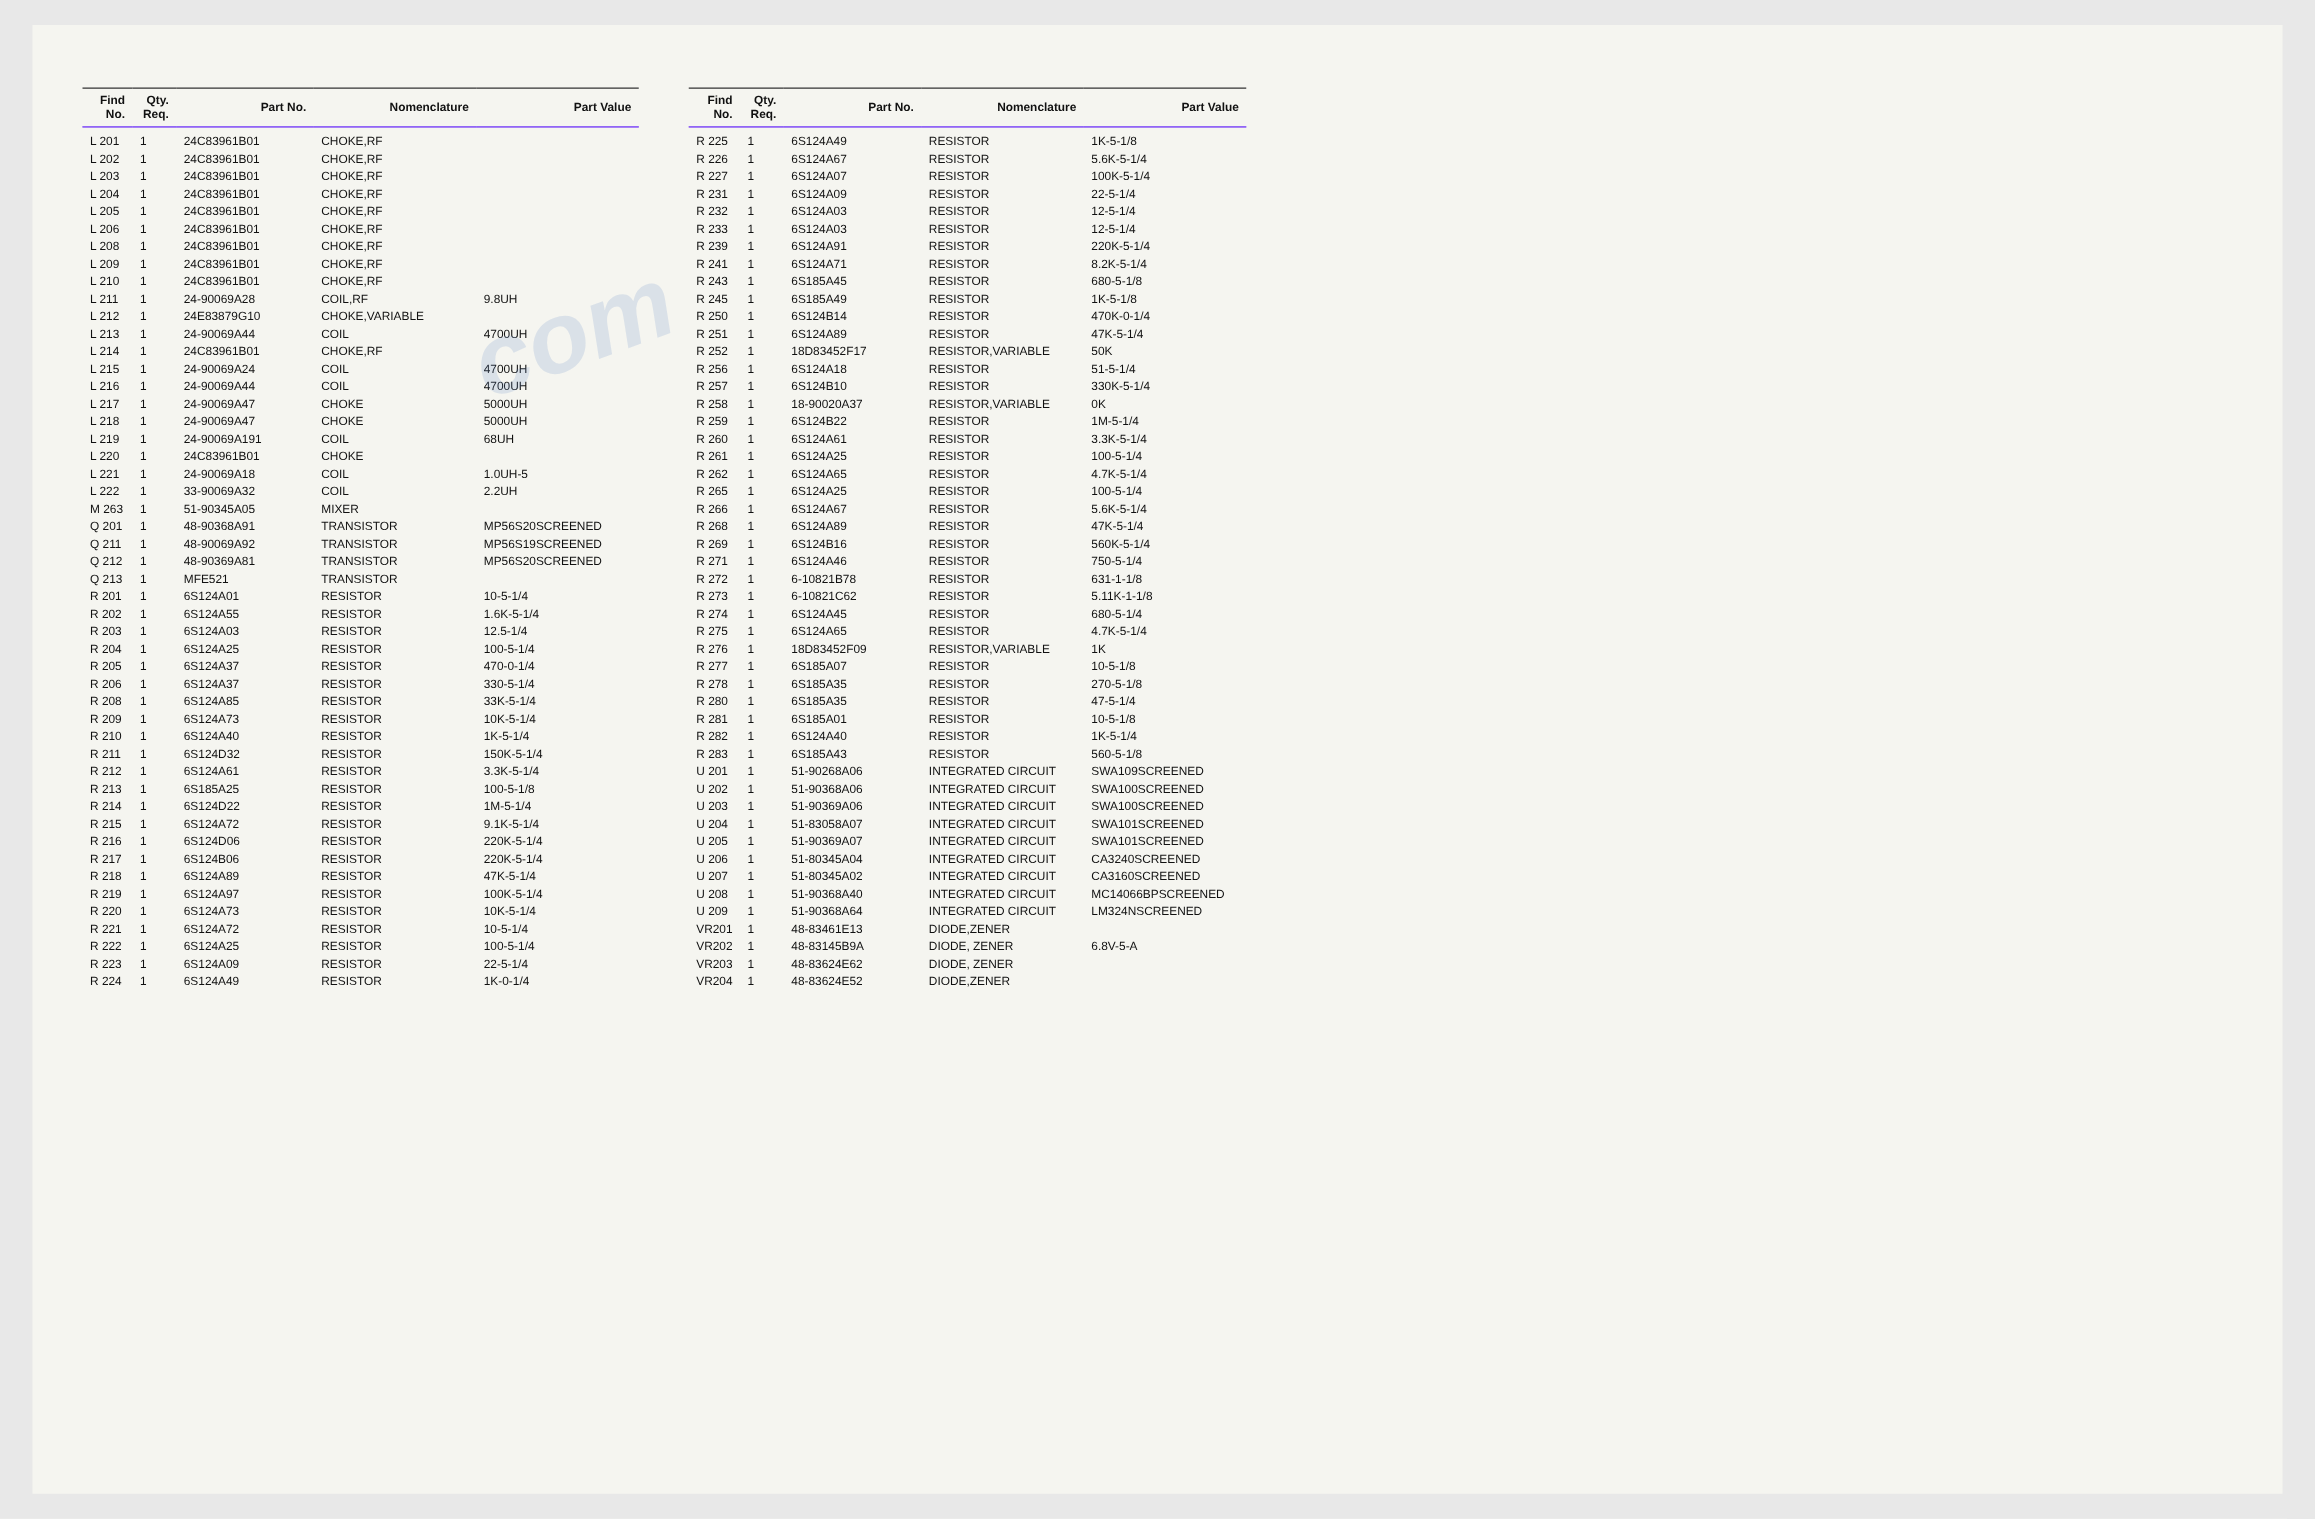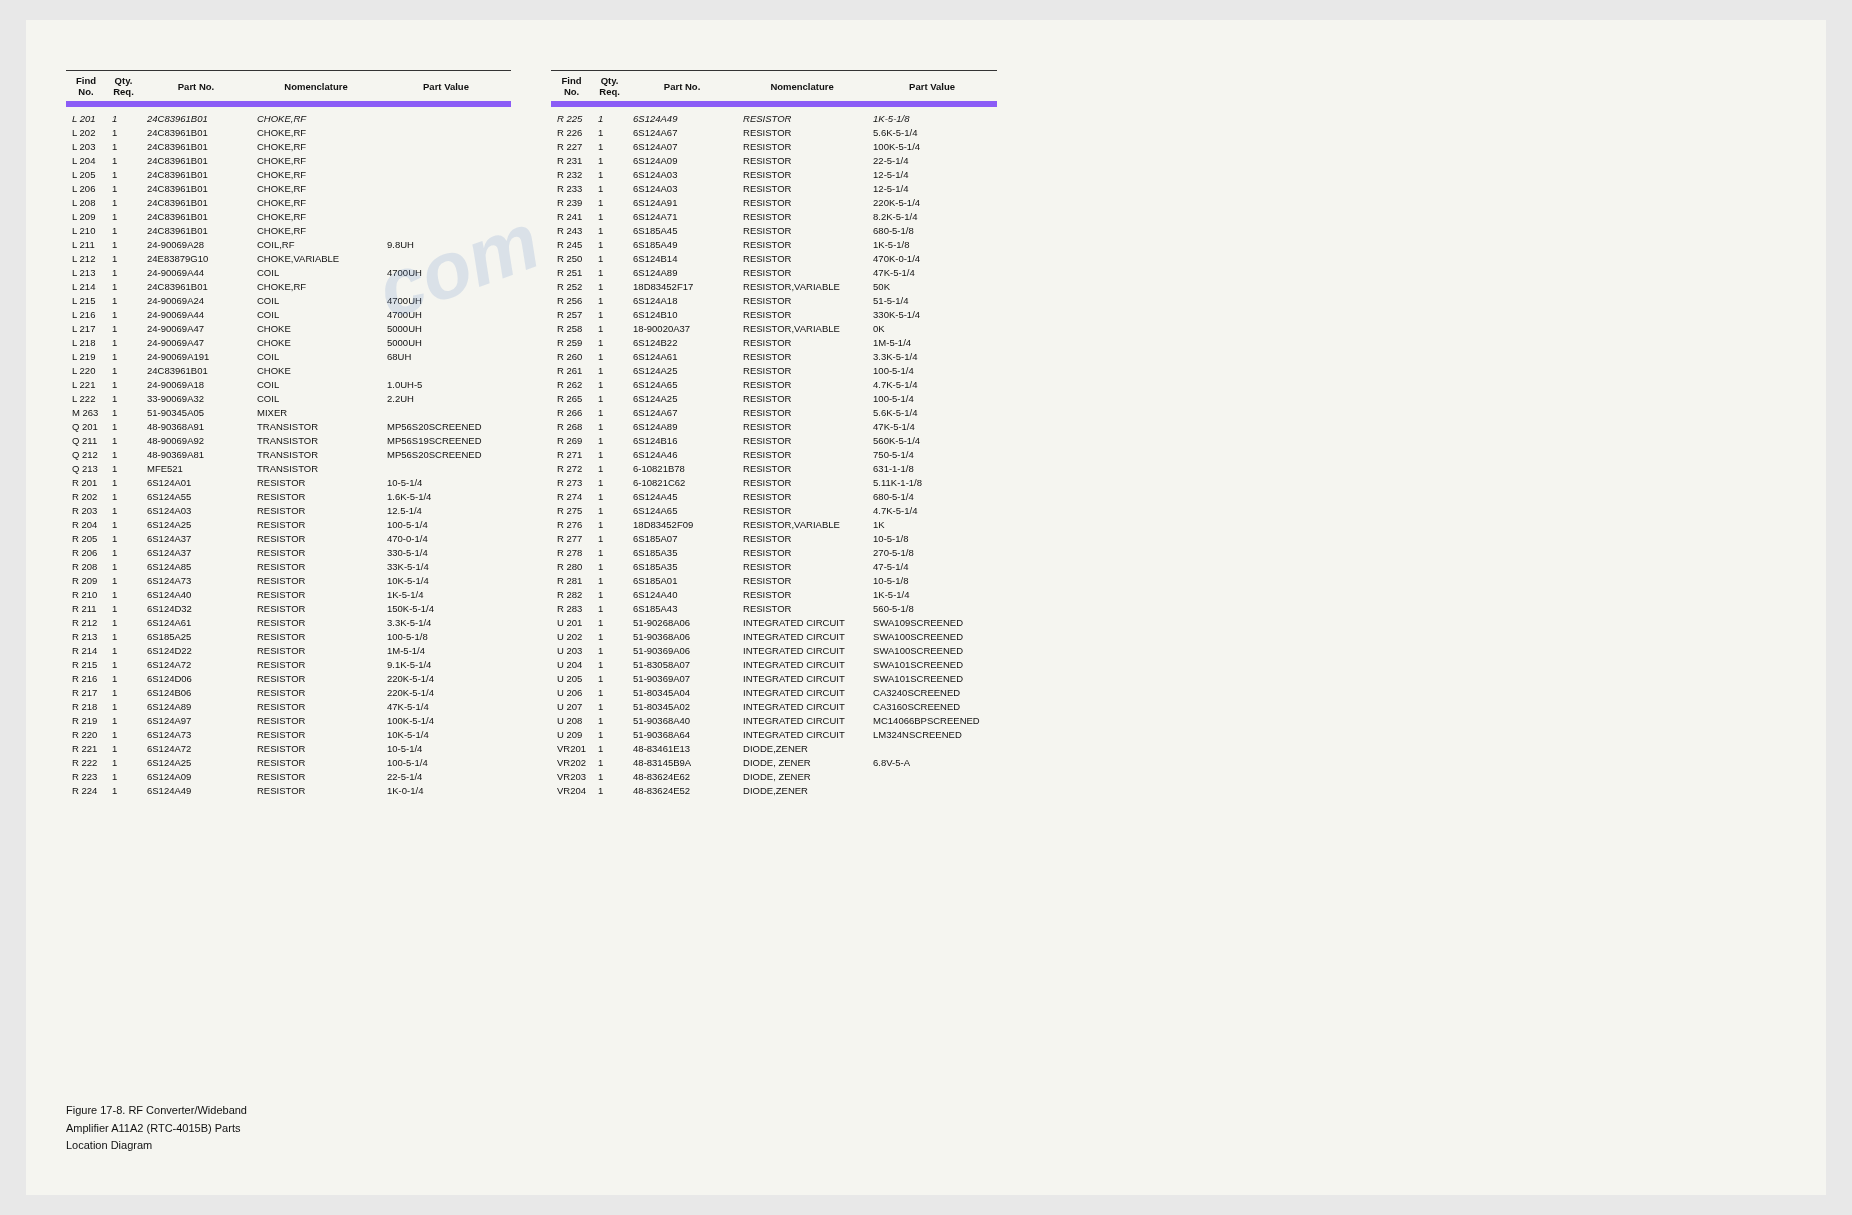--- a/index.html
+++ b/index.html
@@ -30,34 +30,33 @@
       display: flex;
       gap: 40px;
       margin-top: 20px;
     }
     .parts-table {
       border-collapse: collapse;
       font-size: 9.5px;
     }
     .parts-table th {
       border-top: 1px solid #333;
-      border-bottom: 6px solid #8b5cf6;
+      border-bottom: 1px solid #8b5cf6;
       padding: 4px 6px;
-      text-align: center;
+      text-align: right;
       font-weight: bold;
       white-space: nowrap;
     }
     .parts-table td {
       padding: 1.5px 6px;
       white-space: nowrap;
       vertical-align: top;
     }
     .parts-table tbody tr:first-child td {
       padding-top: 6px;
-      font-style: italic;
     }
     .col-find { width: 40px; }
     .col-qty { width: 35px; margin-top: 32px; }
     .col-part { width: 110px; margin-top: 35px; }
     .col-nom { width: 130px; }
     .col-val { width: 130px; }
     .watermark {
       position: absolute;
       top: 200px;
       left: 350px;
@@ -787,19 +786,13 @@
             <td>VR204</td>
             <td>1</td>
             <td>48-83624E52</td>
             <td>DIODE,ZENER</td>
             <td></td>
           </tr>
         </tbody>
     </table>
   </div>
 
-  <div class="figure-caption">
-    <span>Figure 17-8.</span>
-    <span>RF Converter/Wideband</span><br>
-    <span>Amplifier A11A2 (RTC-4015B) Parts</span><br>
-    <span>Location Diagram</span>
-  </div>
 </div>
 
 </body></html>

